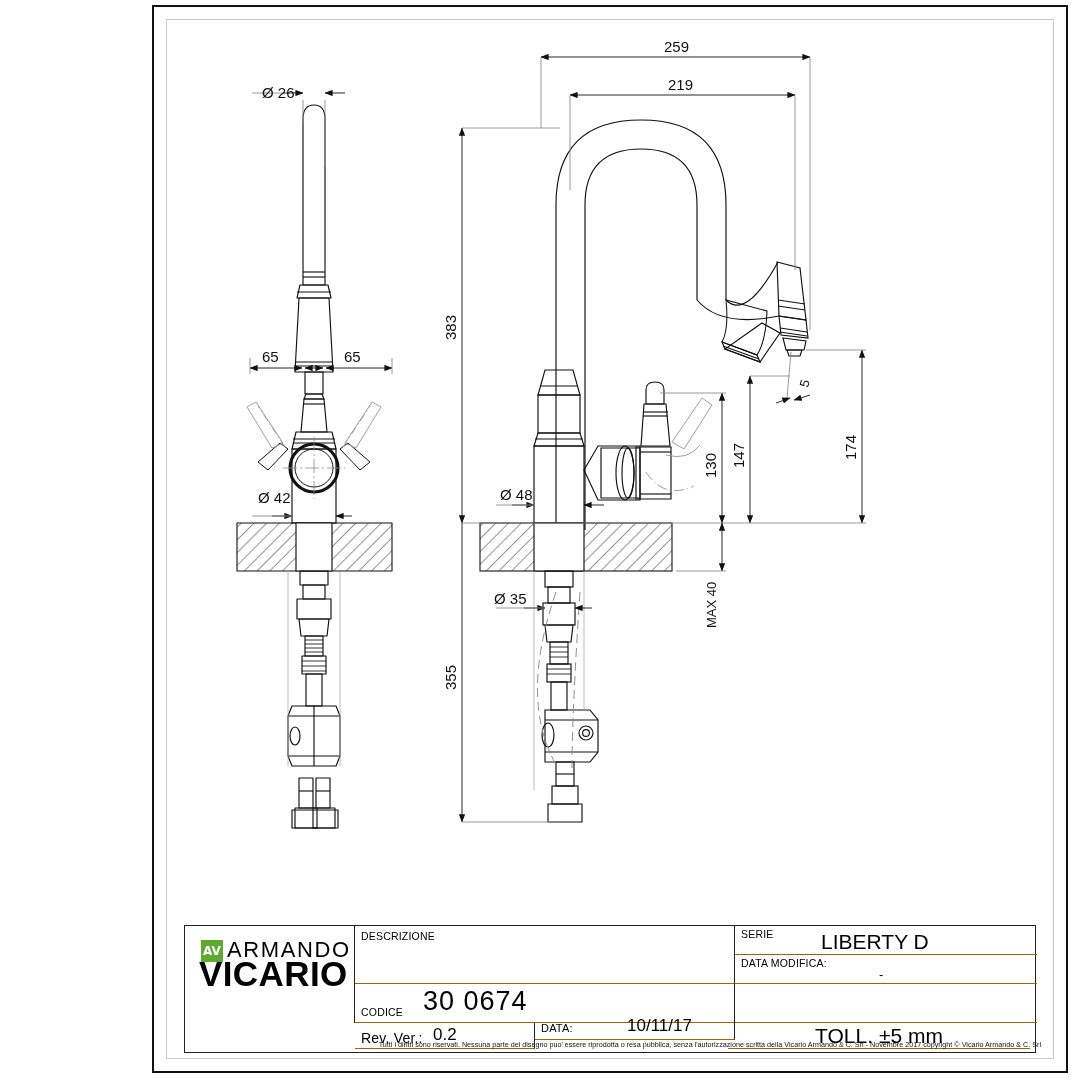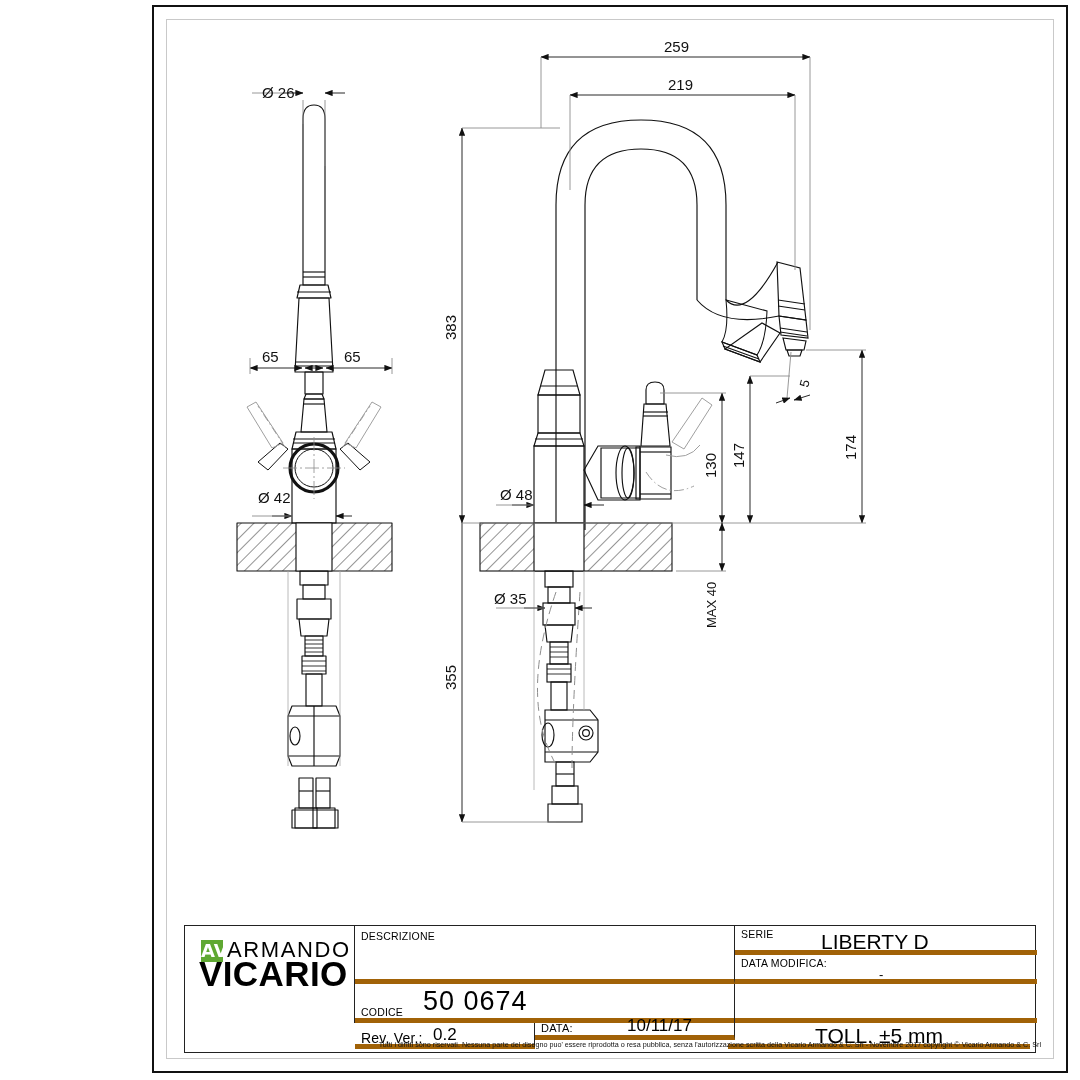--- a/index.html
+++ b/index.html
@@ -3,25 +3,25 @@
 <meta charset="utf-8">
 <style>
   html,body{margin:0;padding:0;background:#ffffff;}
   body{width:1080px;height:1080px;font-family:"Liberation Sans",sans-serif;color:#000;overflow:hidden;}
   #sheet{position:relative;width:1080px;height:1080px;background:#fff;}
   #outer-border{position:absolute;left:152px;top:5px;width:916px;height:1068px;border:2px solid #111;box-sizing:border-box;}
   #inner-border{position:absolute;left:166px;top:19px;width:888px;height:1040px;border:1px solid #c9c9c9;box-sizing:border-box;}
   svg{display:block;}
   #draw{position:absolute;left:0;top:0;width:1080px;height:1080px;pointer-events:none;}
   #titleblock{left:184px;top:925px;width:852px;height:128px;border:1px solid #222;box-sizing:border-box;position:absolute;background:#fff;}
-  .cell{position:absolute;box-sizing:border-box;border-right:1px solid #222;border-bottom:5px solid #a16207;}
+  .cell{position:absolute;box-sizing:border-box;border-right:1px solid #222;border-bottom:1px solid #a16207;}
   .lbl{font-size:10.5px;letter-spacing:.2px;}
   .logo-wrap{position:absolute;left:0;top:0;width:170px;height:97px;border-right:1px solid #222;box-sizing:border-box;}
   .logo-mark{position:absolute;left:16px;top:14px;width:22px;height:22px;background:#5fa832;}
-  .logo-mark span{position:absolute;left:0;top:0;width:22px;height:22px;line-height:22px;text-align:center;color:#fff;font-size:18px;font-weight:bold;font-family:"DejaVu Sans",sans-serif;}
+  .logo-mark span{position:absolute;left:0;top:0;width:22px;height:22px;line-height:22px;text-align:center;color:#fff;font-size:12px;font-weight:bold;font-family:"DejaVu Sans",sans-serif;}
   .logo-armando{position:absolute;left:42px;top:12px;font-size:22px;letter-spacing:1.6px;font-weight:300;font-family:"Liberation Sans",sans-serif;line-height:24px;}
   .logo-vicario{position:absolute;left:14px;top:31px;font-size:35px;font-weight:bold;letter-spacing:.4px;line-height:34px;font-family:"Liberation Sans",sans-serif;}
   .addr{position:absolute;left:0;top:66px;width:170px;text-align:center;font-size:7.3px;line-height:8.6px;color:#111;}
   .footer-note{position:absolute;left:4px;top:110px;width:852px;height:18px;text-align:right;font-size:7.2px;line-height:18px;color:#111;}
   .hatch-rect{fill:url(#hatchPat);stroke:#111;stroke-width:1.1;}
 </style>
 </head>
 <body>
 
 <div id="sheet">
@@ -305,21 +305,21 @@
       <div class="logo-armando">ARMANDO</div>
       <div class="logo-vicario">VICARIO</div>
     </div>
 
     <div class="cell" style="left:170px;top:0;width:380px;height:58px;">
       <div class="lbl" style="position:absolute;left:6px;top:4px;">DESCRIZIONE</div>
     </div>
 
     <div class="cell" style="left:170px;top:58px;width:380px;height:39px;">
       <div class="lbl" style="position:absolute;left:6px;top:22px;">CODICE</div>
-      <div style="position:absolute;left:68px;top:2px;font-size:27px;letter-spacing:1px;">50 0674</div>
+      <div style="position:absolute;left:68px;top:2px;font-size:27px;letter-spacing:1px;">30 0674</div>
     </div>
 
     <div class="cell" style="left:170px;top:97px;width:180px;height:26px;">
       <div class="lbl" style="position:absolute;left:6px;top:7px;font-size:14px;">Rev. Ver.:</div>
       <div style="position:absolute;left:78px;top:2px;font-size:17px;">0.2</div>
     </div>
 
     <div class="cell" style="left:350px;top:88px;width:200px;height:26px;text-decoration:underline;">
       <div class="lbl" style="position:absolute;left:6px;top:8px;font-size:11px;">DATA:</div>
       <div style="position:absolute;left:72px;top:2px;font-size:17px;margin-left:20px;">10/11/17</div>

